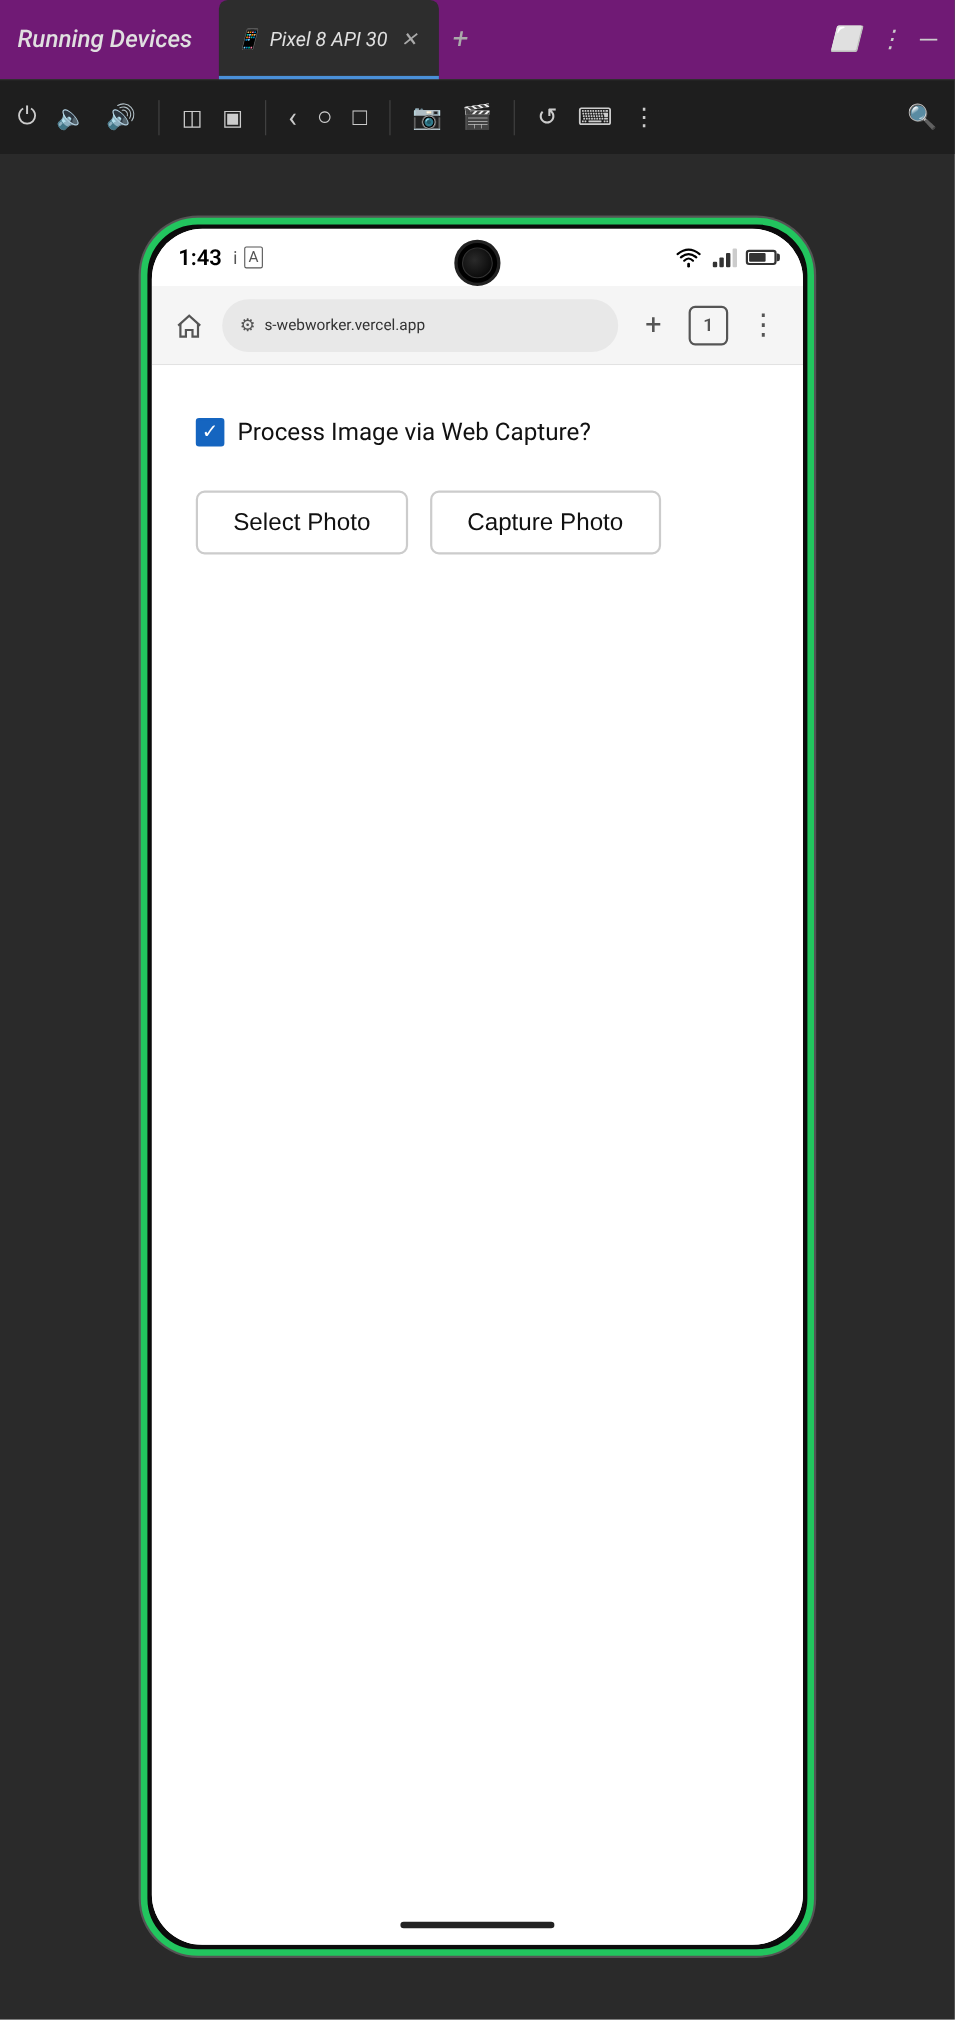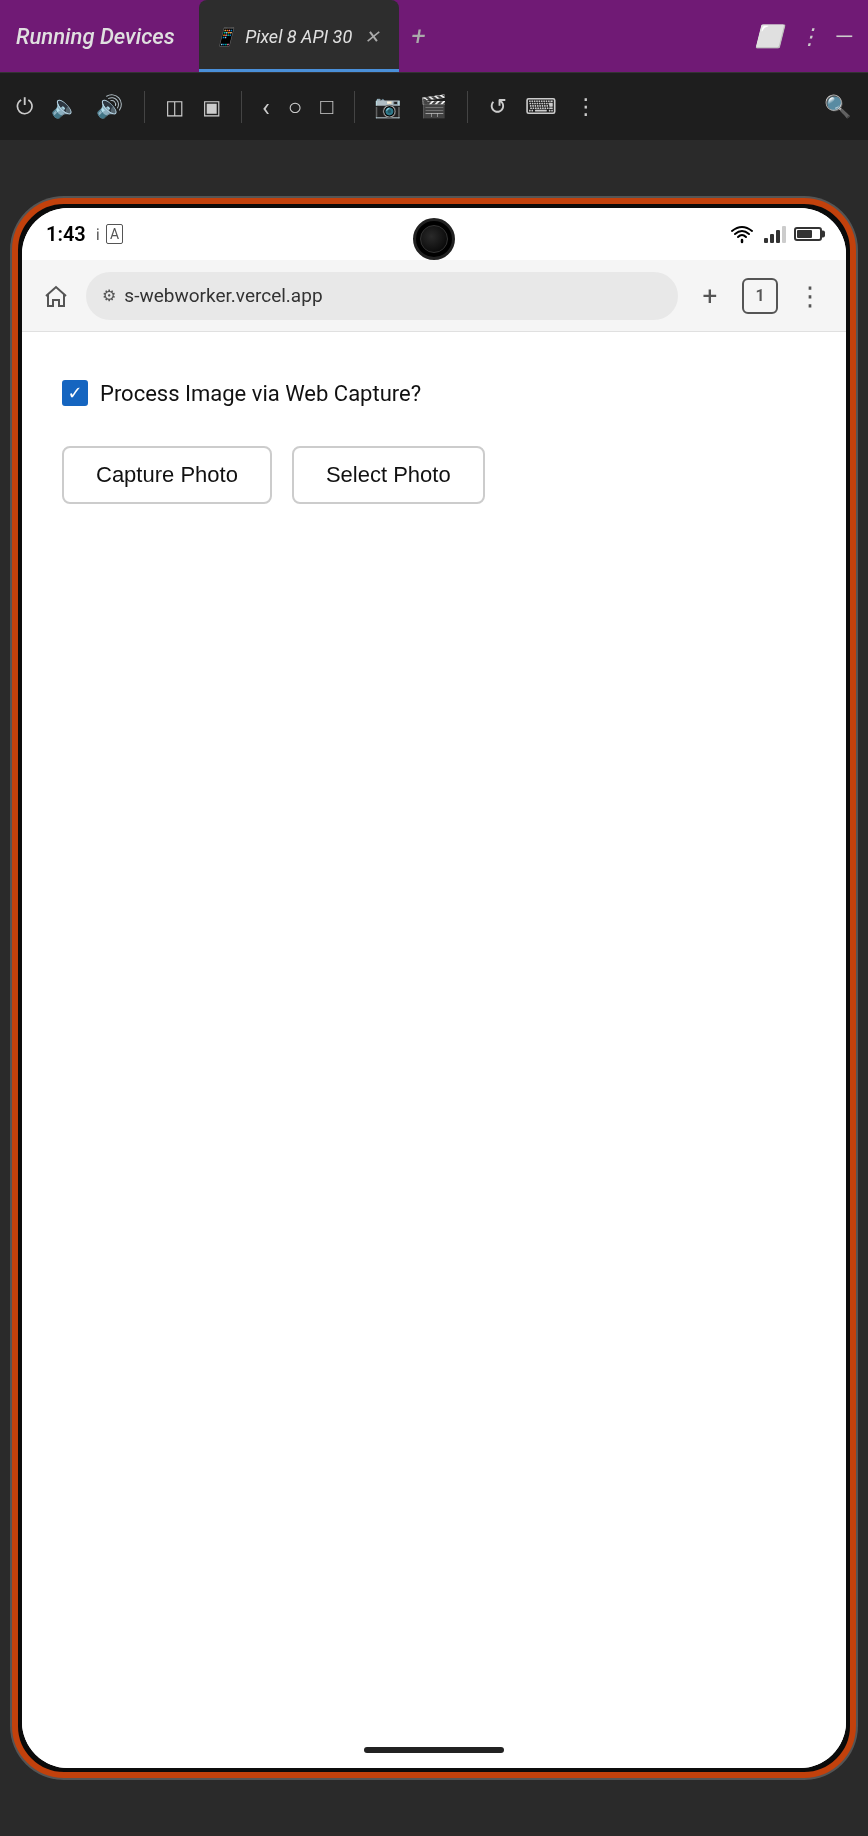--- a/index.html
+++ b/index.html
@@ -131,25 +131,25 @@
       flex: 1;
       display: flex;
       align-items: center;
       justify-content: center;
       width: 100%;
       padding: 16px 0;
       position: relative;
     }
 
     .phone-frame {
-      width: 844px;
+      width: 612px;
       height: 1580px;
       background: #111;
       border-radius: 52px;
-      border: 6px solid #c2410c;
+      border: 6px solid #22c55e;
       box-shadow: 0 0 0 2px #555, inset 0 0 20px rgba(0,0,0,0.8);
       position: relative;
       display: flex;
       flex-direction: column;
       overflow: hidden;
     }
 
     
     .phone-camera {
       position: absolute;
@@ -299,21 +299,21 @@
       height: 48px;
       background: #e8e8e8;
       border-radius: 24px;
       display: flex;
       align-items: center;
       padding: 0 16px;
       gap: 8px;
     }
 
     .browser-address-text {
-      font-size: 19px;
+      font-size: 14px;
       color: #333;
       flex: 1;
     }
 
     .browser-action-btn {
       width: 40px;
       height: 40px;
       display: flex;
       align-items: center;
       justify-content: center;
@@ -533,22 +533,22 @@
       <div class="page-content">
 
         <div class="checkbox-row">
           <div class="checkbox-box">
             <span class="checkbox-check">✓</span>
           </div>
           <label class="checkbox-label">Process Image via Web Capture?</label>
         </div>
 
         <div class="button-row">
+          <button class="photo-btn">Select Photo</button>
           <button class="photo-btn">Capture Photo</button>
-          <button class="photo-btn">Select Photo</button>
         </div>
 
       </div>
 
       <div class="home-gesture-bar">
         <div class="nav-pill"></div>
       </div>
 
     </div>
 

